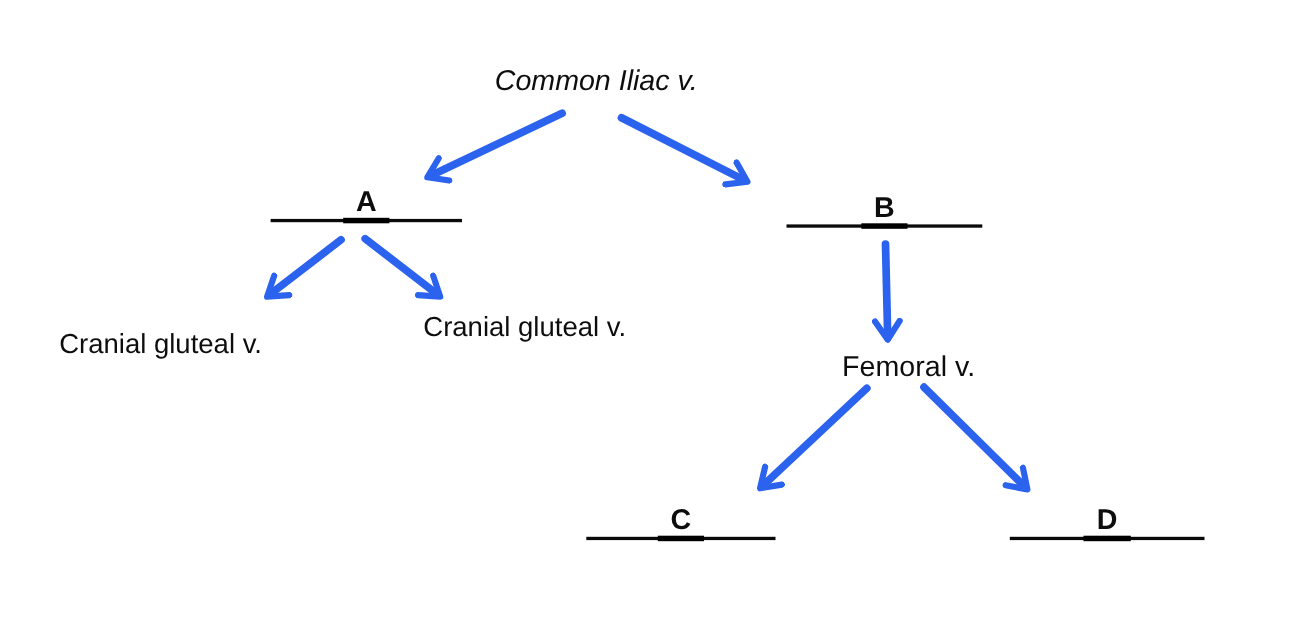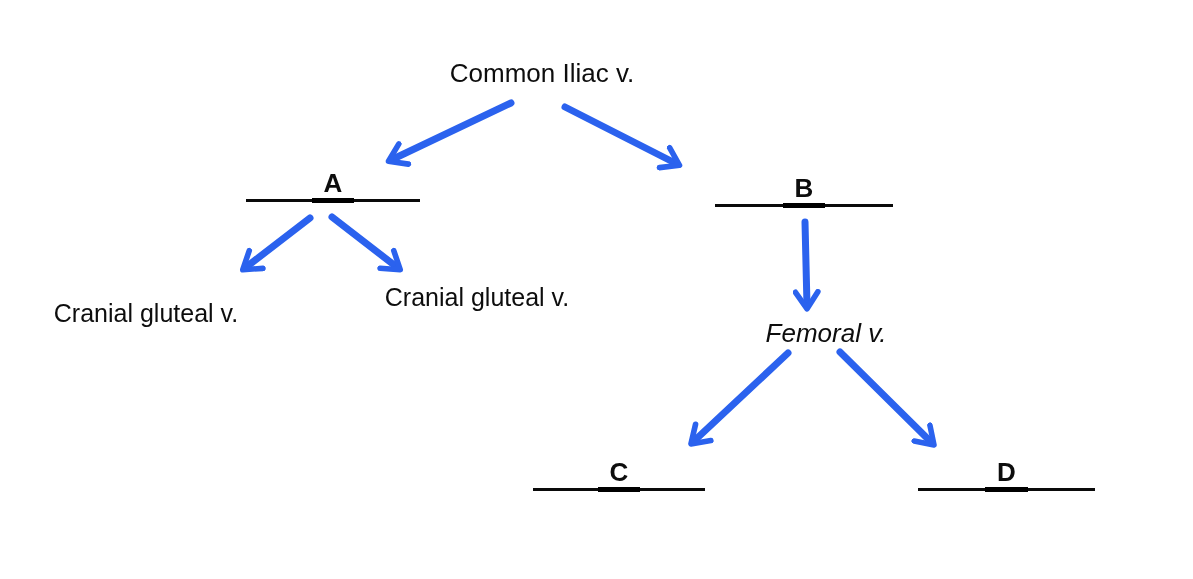--- a/index.html
+++ b/index.html
@@ -65,35 +65,35 @@
       <line x1="511" y1="103" x2="391" y2="160" marker-end="url(#ah)"></line>
       <line x1="565" y1="107" x2="677" y2="164" marker-end="url(#ah)"></line>
       <line x1="310" y1="218" x2="245" y2="268" marker-end="url(#ah)"></line>
       <line x1="332" y1="217" x2="398" y2="268" marker-end="url(#ah)"></line>
       <line x1="805" y1="222" x2="807" y2="306" marker-end="url(#ah)"></line>
       <line x1="788" y1="353" x2="693" y2="442" marker-end="url(#ah)"></line>
       <line x1="840" y1="352" x2="932" y2="443" marker-end="url(#ah)"></line>
     </g>
   </svg>
 
-  <div class="label" style="left: 542px; top: 58px;">Common Iliac v.</div>
+  <div class="label" style="left: 542px; top: 58px; font-style: italic;">Common Iliac v.</div>
 
   <div class="blank" style="left: 246px; top: 170px; width: 174px;">
     <span class="letter">A</span>
   </div>
 
   <div class="blank" style="left: 715px; top: 175px; width: 178px;">
     <span class="letter">B</span>
   </div>
 
   <div class="label small" style="left: 146px; top: 282px; margin-top: 16px;">Cranial gluteal v.</div>
 
   <div class="label small" style="left: 477px; top: 282px;">Cranial gluteal v.</div>
 
-  <div class="label" style="left: 826px; top: 318px; font-style: italic;">Femoral v.</div>
+  <div class="label" style="left: 826px; top: 318px;">Femoral v.</div>
 
   <div class="blank" style="left: 533px; top: 459px; width: 172px;">
     <span class="letter">C</span>
   </div>
 
   <div class="blank" style="left: 918px; top: 459px; width: 177px;">
     <span class="letter">D</span>
   </div>
 
 </div>

